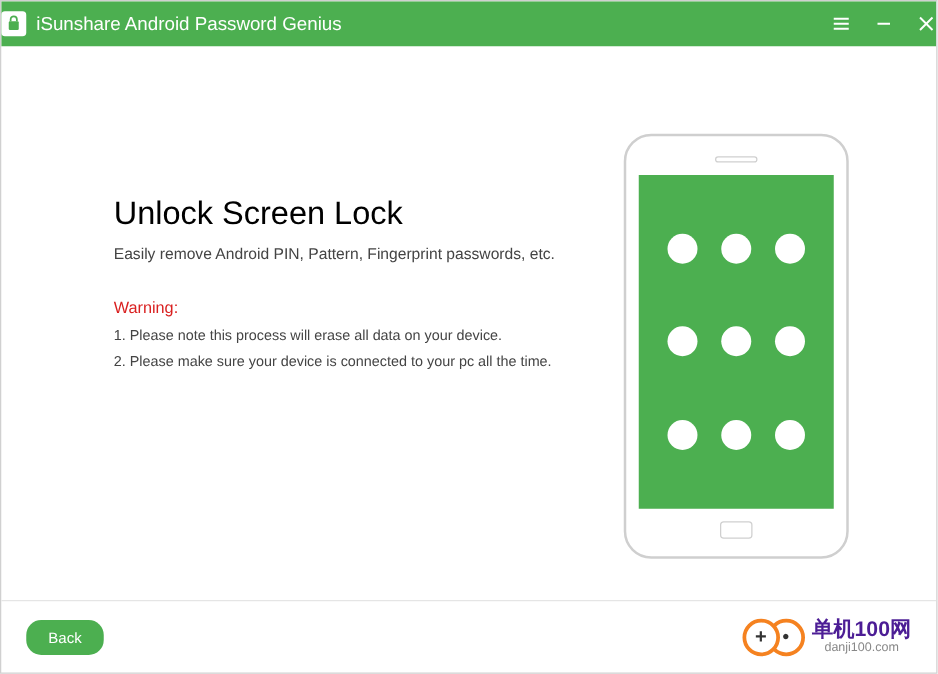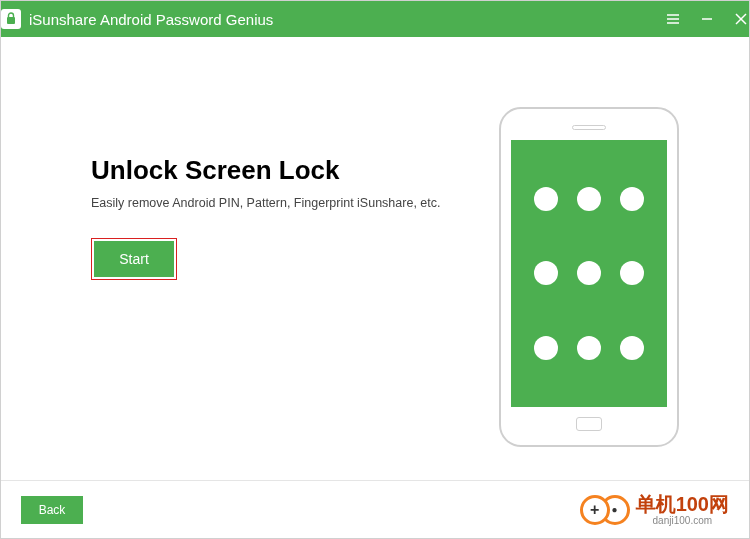--- a/index.html
+++ b/index.html
@@ -54,21 +54,21 @@
       display: flex;
       padding: 50px 50px 0 90px;
       height: 430px;
     }
     .left-col {
       flex: 1;
       padding-top: 68px;
     }
     .heading {
       font-size: 26px;
-      font-weight: 700;
+      font-weight: 400;
       color: #000;
       margin-bottom: 10px;
     }
     .subtext {
       font-size: 12.5px;
       color: #444;
       margin-bottom: 28px;
     }
     .start-wrap {
       display: inline-block;
@@ -155,21 +155,21 @@
       padding: 0 20px;
       justify-content: space-between;
     }
     .back-btn {
       background: #4caf50;
       color: #fff;
       border: none;
       width: 62px;
       height: 28px;
       font-size: 12px;
-      border-radius: 0;
+      border-radius: 12px;
       cursor: pointer;
     }
     .watermark {
       display: flex;
       align-items: center;
       gap: 6px;
     }
     .wm-icon {
       display: flex;
       align-items: center;
@@ -191,22 +191,22 @@
     .wm-circle2 {
       margin-left: -10px;
       z-index: 0;
     }
     .wm-text {
       display: flex;
       flex-direction: column;
       line-height: 1.1;
     }
     .wm-cn {
-      color: #c2410c;
-      font-size: 20px;
+      color: #4c1d95;
+      font-size: 17px;
       font-weight: 700;
     }
     .wm-en {
       color: #888;
       font-size: 10px;
       text-align: center;
     }
   </style>
 </head>
 <body>
@@ -237,23 +237,25 @@
           <line x1="1" y1="1" x2="11" y2="11" stroke="#fff" stroke-width="1.5"></line>
           <line x1="11" y1="1" x2="1" y2="11" stroke="#fff" stroke-width="1.5"></line>
         </svg>
     </div>
   </div>
 </div>
 
 <div class="content">
   <div class="left-col">
     <h1 class="heading">Unlock Screen Lock</h1>
-    <p class="subtext">Easily remove Android PIN, Pattern, Fingerprint iSunshare, etc.</p>
-    <div class="start-wrap">
-      <button class="start-btn">Start</button>
+    <p class="subtext">Easily remove Android PIN, Pattern, Fingerprint passwords, etc.</p>
+    <div>
+      <div class="warning-title">Warning:</div>
+      <div class="warning-line">1. Please note this process will erase all data on your device.</div>
+      <div class="warning-line">2. Please make sure your device is connected to your pc all the time.</div>
     </div>
   </div>
 
   <div class="right-col">
     <div class="phone">
       <div class="speaker"></div>
       <div class="screen">
         <div class="dot"></div>
         <div class="dot"></div>
         <div class="dot"></div>

